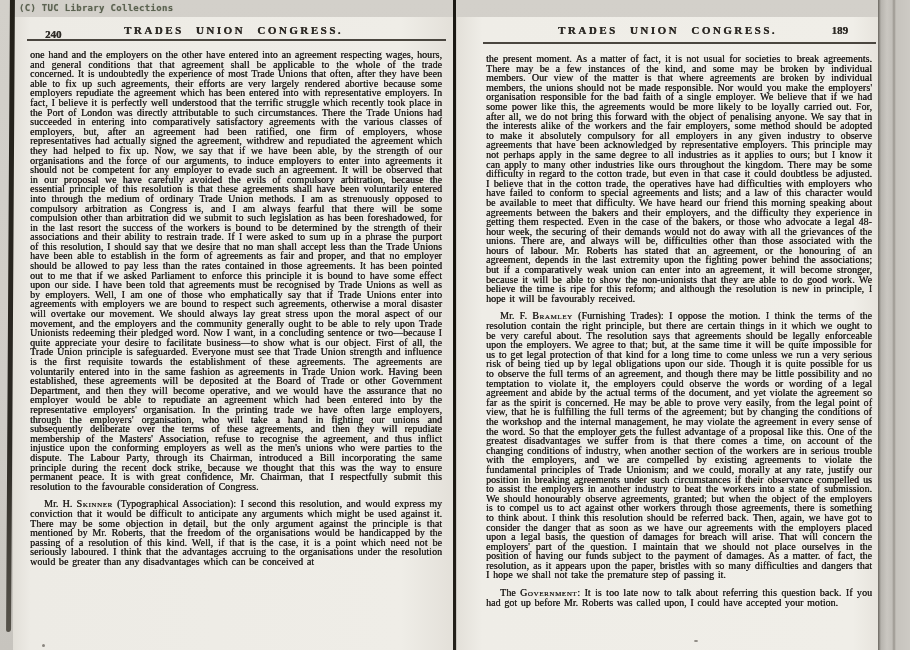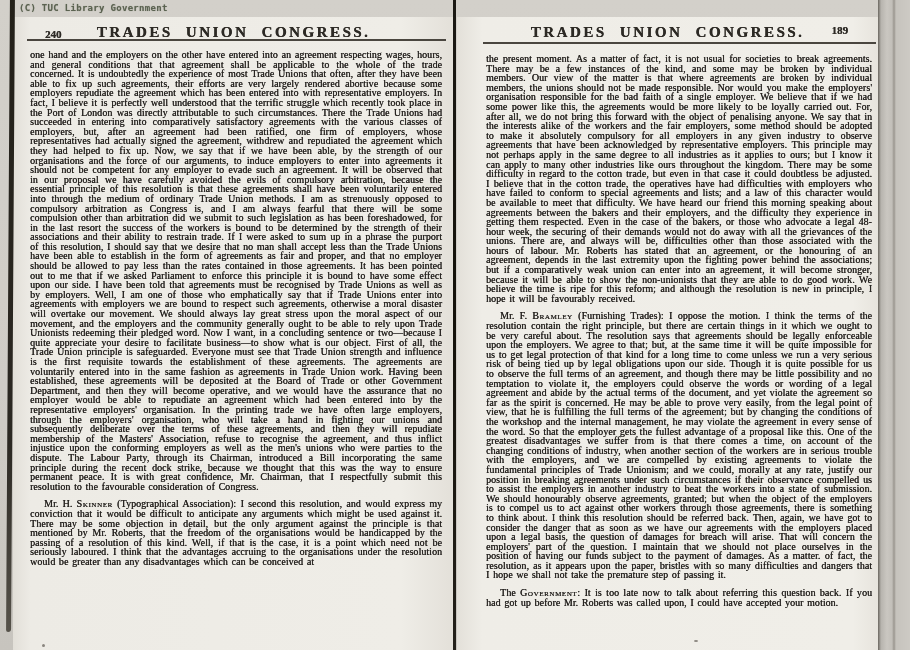--- a/index.html
+++ b/index.html
@@ -47,21 +47,21 @@
     position:absolute;left:453px;top:0;width:3px;height:650px;
     background:linear-gradient(180deg,#1b1914 0%,#131109 50%,#24211b 100%);
   }
   .edge-strip{
     position:absolute;left:878px;top:0;width:32px;height:650px;
     background:linear-gradient(90deg,#6a665f 0px,#b7b4ae 3px,#cac7c1 9px,#c2bfb9 14px,#9a968f 16px,#c6c3bd 18px,#cdcac4 32px);
   }
   .header-row{position:absolute;top:7px;left:0;right:0;height:16px;}
   .running-title{
     position:absolute;left:0;right:0;text-align:center;
-    font-size:15px;font-weight:bold;letter-spacing:2.5px;word-spacing:7px;
+    font-size:11px;font-weight:bold;letter-spacing:2.5px;word-spacing:7px;
     color:#2d2a25;text-shadow:0.3px 0 0 #2d2a25;
   }
   .page-num{
     position:absolute;font-size:11px;font-weight:bold;color:#2d2a25;
     text-shadow:0.3px 0 0 #2d2a25;
   }
   .page-num.left{left:32px;top:4px;}
   .page-num.right{right:30px;top:0;}
   .header-rule{position:absolute;border-top:2px solid #4a463f;}
   .page-left .header-rule{top:22px;left:14px;right:8px;}
@@ -113,18 +113,18 @@
         <p class=""><span>the present moment.  As a matter of fact, it is not usual for societies to break agreements.  There may be a few instances of the kind, and some may be broken by individual members.  Our view of the matter is that where agreements are broken by individual members, the unions should not be made responsible.  Nor would you make the employers' organisation responsible for the bad faith of a single employer. We believe that if we had some power like this, the agreements would be more likely to be loyally carried out.  For, after all, we do not bring this forward with the object of penalising anyone.  We say that in the interests alike of the workers and the fair employers, some method should be adopted to make it absolutely compulsory for all employers in any given industry to observe agreements that have been acknowledged by representative employers.  This principle may not perhaps apply in the same degree to all industries as it applies to ours; but I know it can apply to many other industries like ours throughout the kingdom.  There may be some difficulty in regard to the cotton trade, but even in that case it could doubtless be adjusted.  I believe that in the cotton trade, the operatives have had difficulties with employers who have failed to conform to special agreements and lists; and a law of this character would be available to meet that difficulty.  We have heard our friend this morning speaking about agreements between the bakers and their employers, and the difficulty they experience in getting them respected.  Even in the case of the bakers, or those who advocate a legal 48-hour week, the securing of their demands would not do away with all the grievances of the unions.  There are, and always will be, difficulties other than those associated with the hours of labour.  Mr. Roberts has stated that an agreement, or the honouring of an agreement, depends in the last extremity upon the fighting power behind the associations; but if a comparatively weak union can enter into an agreement, it will become stronger, because it will be able to show the non-unionists that they are able to do good work.  We believe the time is ripe for this reform; and although the resolution is new in principle, I hope it will be favourably received.</span></p>
         <p class="indent"><span>Mr. F. </span><span class="sc">Bramley</span><span> (Furnishing Trades):  I oppose the motion.  I think the terms of the resolution contain the right principle, but there are certain things in it which we ought to be very careful about.  The resolution says that agreements should be legally enforceable upon the employers.  We agree to that; but, at the same time it will be quite impossible for us to get legal protection of that kind for a long time to come unless we run a very serious risk of being tied up by legal obligations upon our side.  Though it is quite possible for us to observe the full terms of an agreement, and though there may be little possibility and no temptation to violate it, the employers could observe the words or wording of a legal agreement and abide by the actual terms of the document, and yet violate the agreement so far as the spirit is concerned.  He may be able to prove very easily, from the legal point of view, that he is fulfilling the full terms of the agreement; but by changing the conditions of the workshop and the internal management, he may violate the agreement in every sense of the word.  So that the employer gets the fullest advantage of a proposal like this.  One of the greatest disadvantages we suffer from is that there comes a time, on account of the changing conditions of industry, when another section of the workers are in serious trouble with the employers, and we are compelled by existing agreements to violate the fundamental principles of Trade Unionism; and we could, morally at any rate, justify our position in breaking agreements under such circumstances if their observance compelled us to assist the employers in another industry to beat the workers into a state of submission.  We should honourably observe agreements, granted; but when the object of the employers is to compel us to act against other workers through those agreements, there is something to think about.  I think this resolution should be referred back.  Then, again, we have got to consider the danger that as soon as we have our agreements with the employers placed upon a legal basis, the question of damages for breach will arise.  That will concern the employers' part of the question.  I maintain that we should not place ourselves in the position of having our funds subject to the payment of damages.  As a matter. of fact, the resolution, as it appears upon the paper, bristles with so many difficulties and dangers that I hope we shall not take the premature step of passing it.</span></p>
         <p class="indent"><span>The </span><span class="sc">Government</span><span>:  It is too late now to talk about referring this question back. If you had got up before Mr. Roberts was called upon, I could have accepted your motion.</span></p>
       </div>
   </div>
 
   <div class="spine-edge"></div>
   <div class="gutter-line"></div>
   <div class="edge-strip"></div>
 
-  <div class="watermark">(C) TUC Library Government</div>
+  <div class="watermark">(C) TUC Library Collections</div>
 
   <div class="speck" style="left:862px;top:372px;width:3px;height:2px;"></div>
   <div class="speck" style="left:42px;top:644px;width:3px;height:3px;"></div>
   <div class="speck" style="left:694px;top:640px;width:4px;height:2px;"></div>
 </div>
 
 </body></html>

